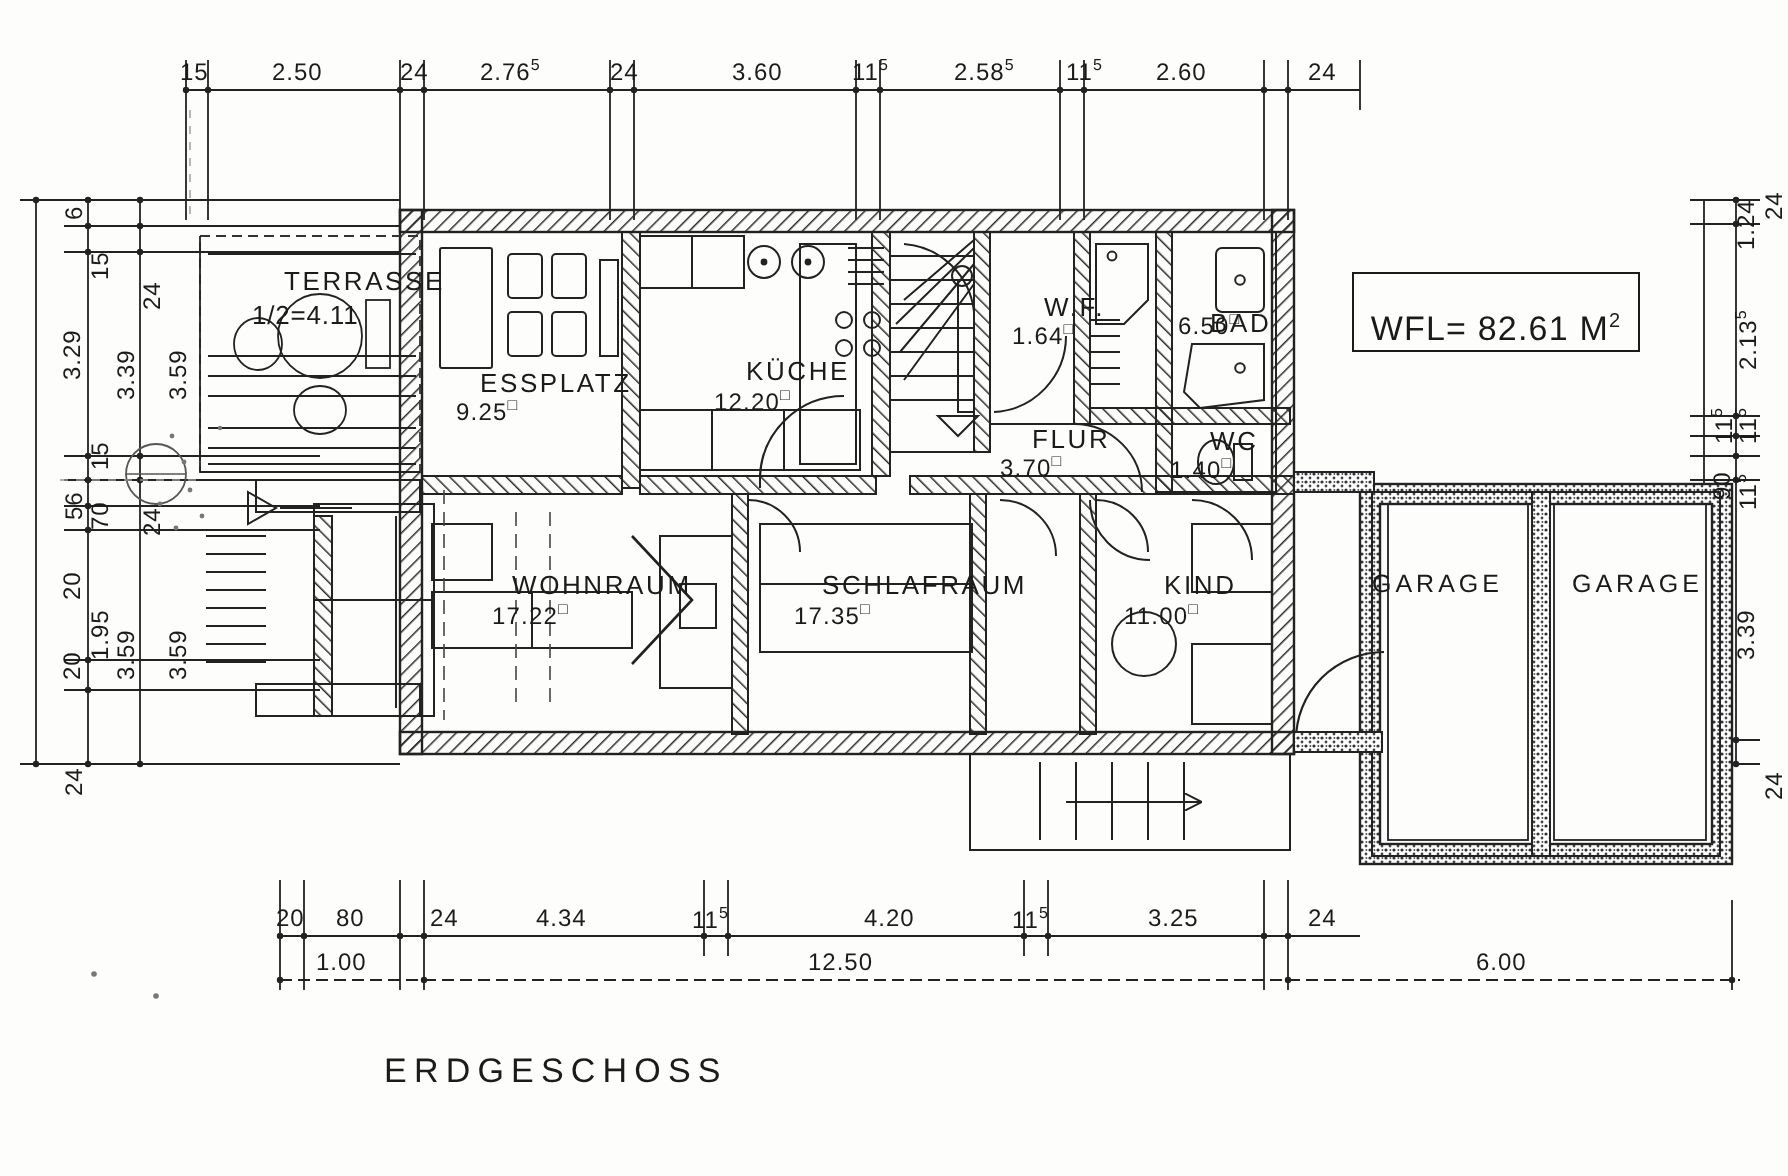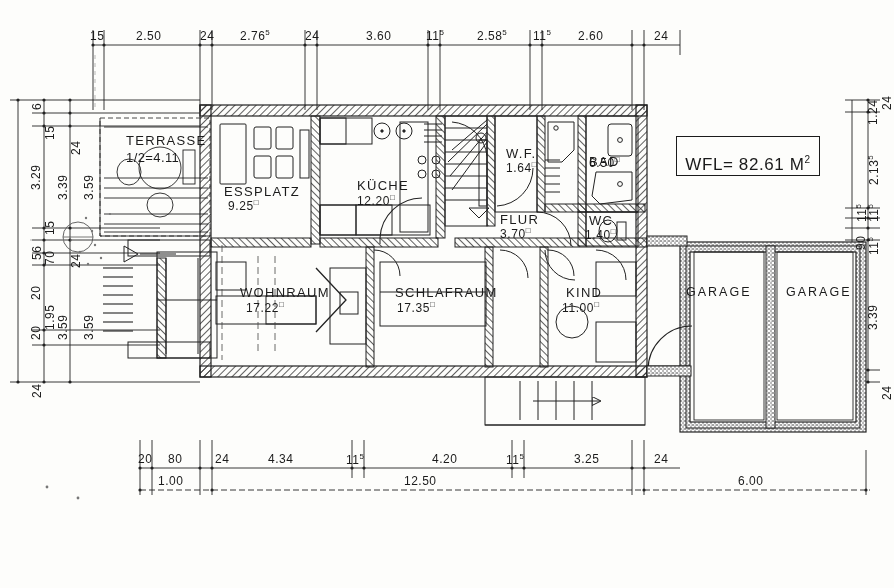--- a/index.html
+++ b/index.html
@@ -13,21 +13,21 @@
   }
   #sheet{position:absolute;inset:0;}
   svg#plan{position:absolute;left:0;top:0;width:894px;height:588px;}
 
   
   .t{position:absolute;white-space:nowrap;font-family:"Liberation Sans", sans-serif;
      color:#1b1b1b;letter-spacing:.4px;}
   .dim{font-size:12px;letter-spacing:.5px;}
   .dim-sup{font-size:8px;vertical-align:super;}
   .vdim{transform-origin:0 0;transform:rotate(-90deg);}
-  .room{font-size:13px;letter-spacing:1.3px;}
+  .room{font-size:13px;letter-spacing:1.3px;margin-left:16px;}
   .area{font-size:12px;letter-spacing:.6px;}
   .sq{font-size:8px;vertical-align:super;}
   .garage{font-size:12.5px;letter-spacing:2px;}
   .title{font-size:17px;letter-spacing:3.6px;}
   .wflbox{position:absolute;border:1.4px solid #1b1b1b;background:transparent;
           display:flex;align-items:center;justify-content:center;}
   .wfltxt{font-size:17px;letter-spacing:.6px;}
   .wflsup{font-size:10px;vertical-align:super;}
   .terr{font-size:13px;letter-spacing:.4px;}
 </style>
@@ -504,14 +504,15 @@
 <div class="t room" style="left:566px;top:285px;"><span>KIND</span></div>
 <div class="t area" style="left:562px;top:300px;"><span>11.00</span><span class="sq">□</span></div>
 
 <div class="t garage" style="left:686px;top:285px;"><span>GARAGE</span></div>
 <div class="t garage" style="left:786px;top:285px;"><span>GARAGE</span></div>
 
 <div class="wflbox" style="left:676px;top:136px;width:142px;height:38px;align-items:flex-end;">
   <span class="wfltxt"><span>WFL=</span> <span>82.61</span> <span>M</span><span class="wflsup">2</span></span>
 </div>
 
+<div class="t title" style="left:192px;top:526px;"><span>ERDGESCHOSS</span></div>
 
 </div>
 
 </body></html>

